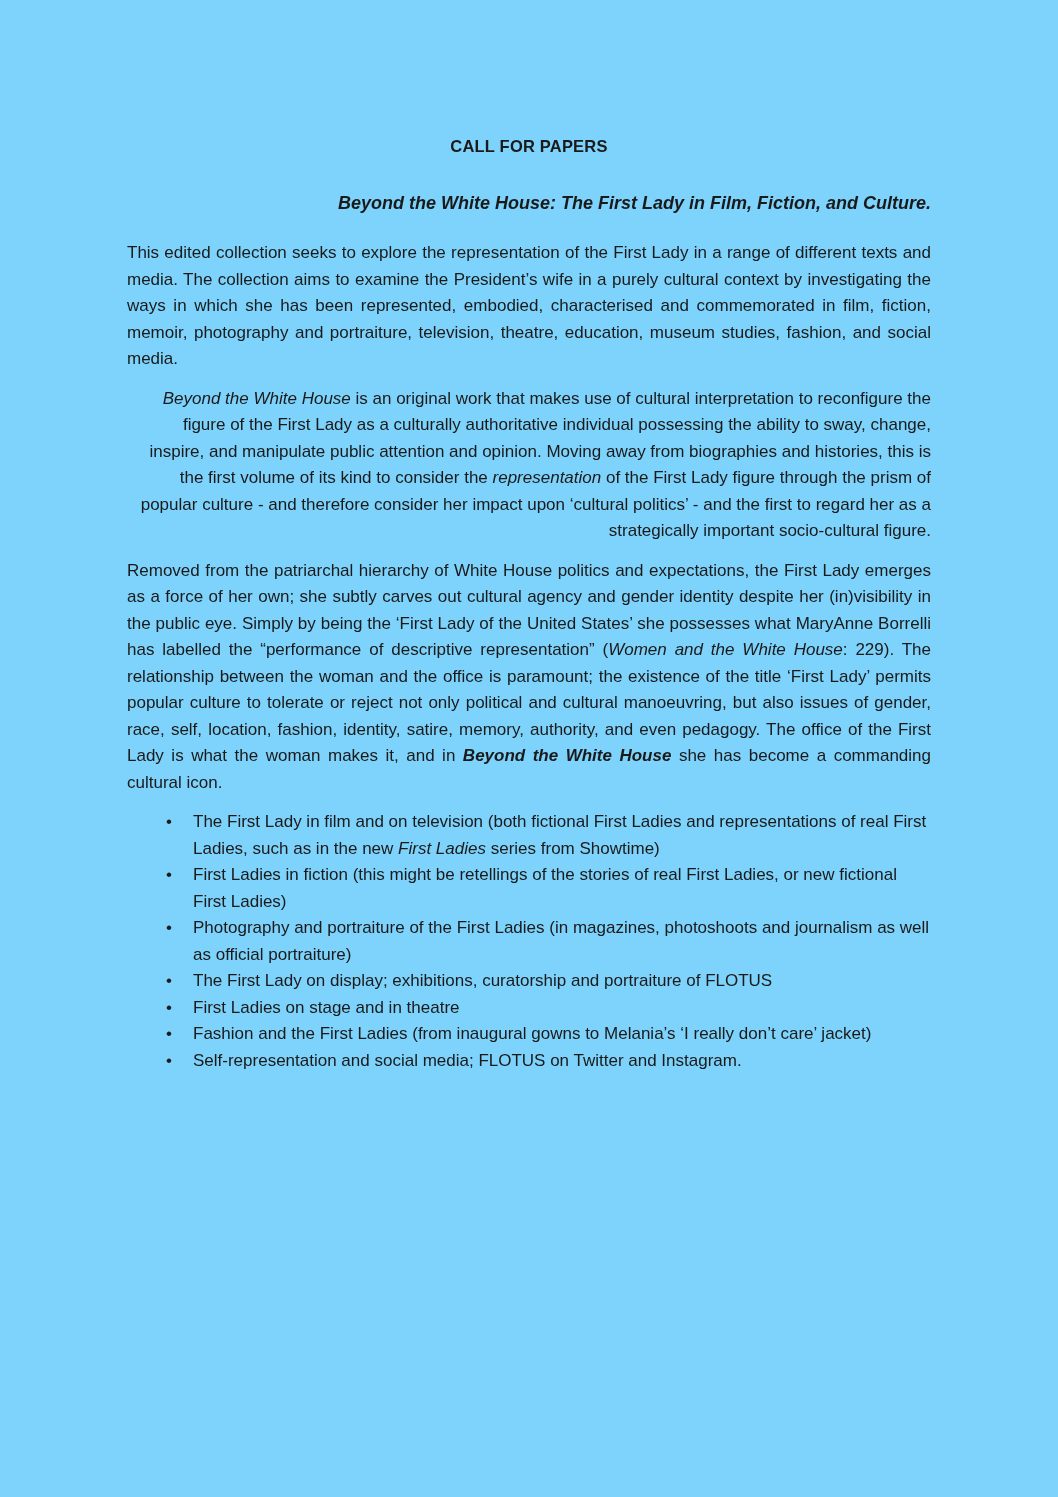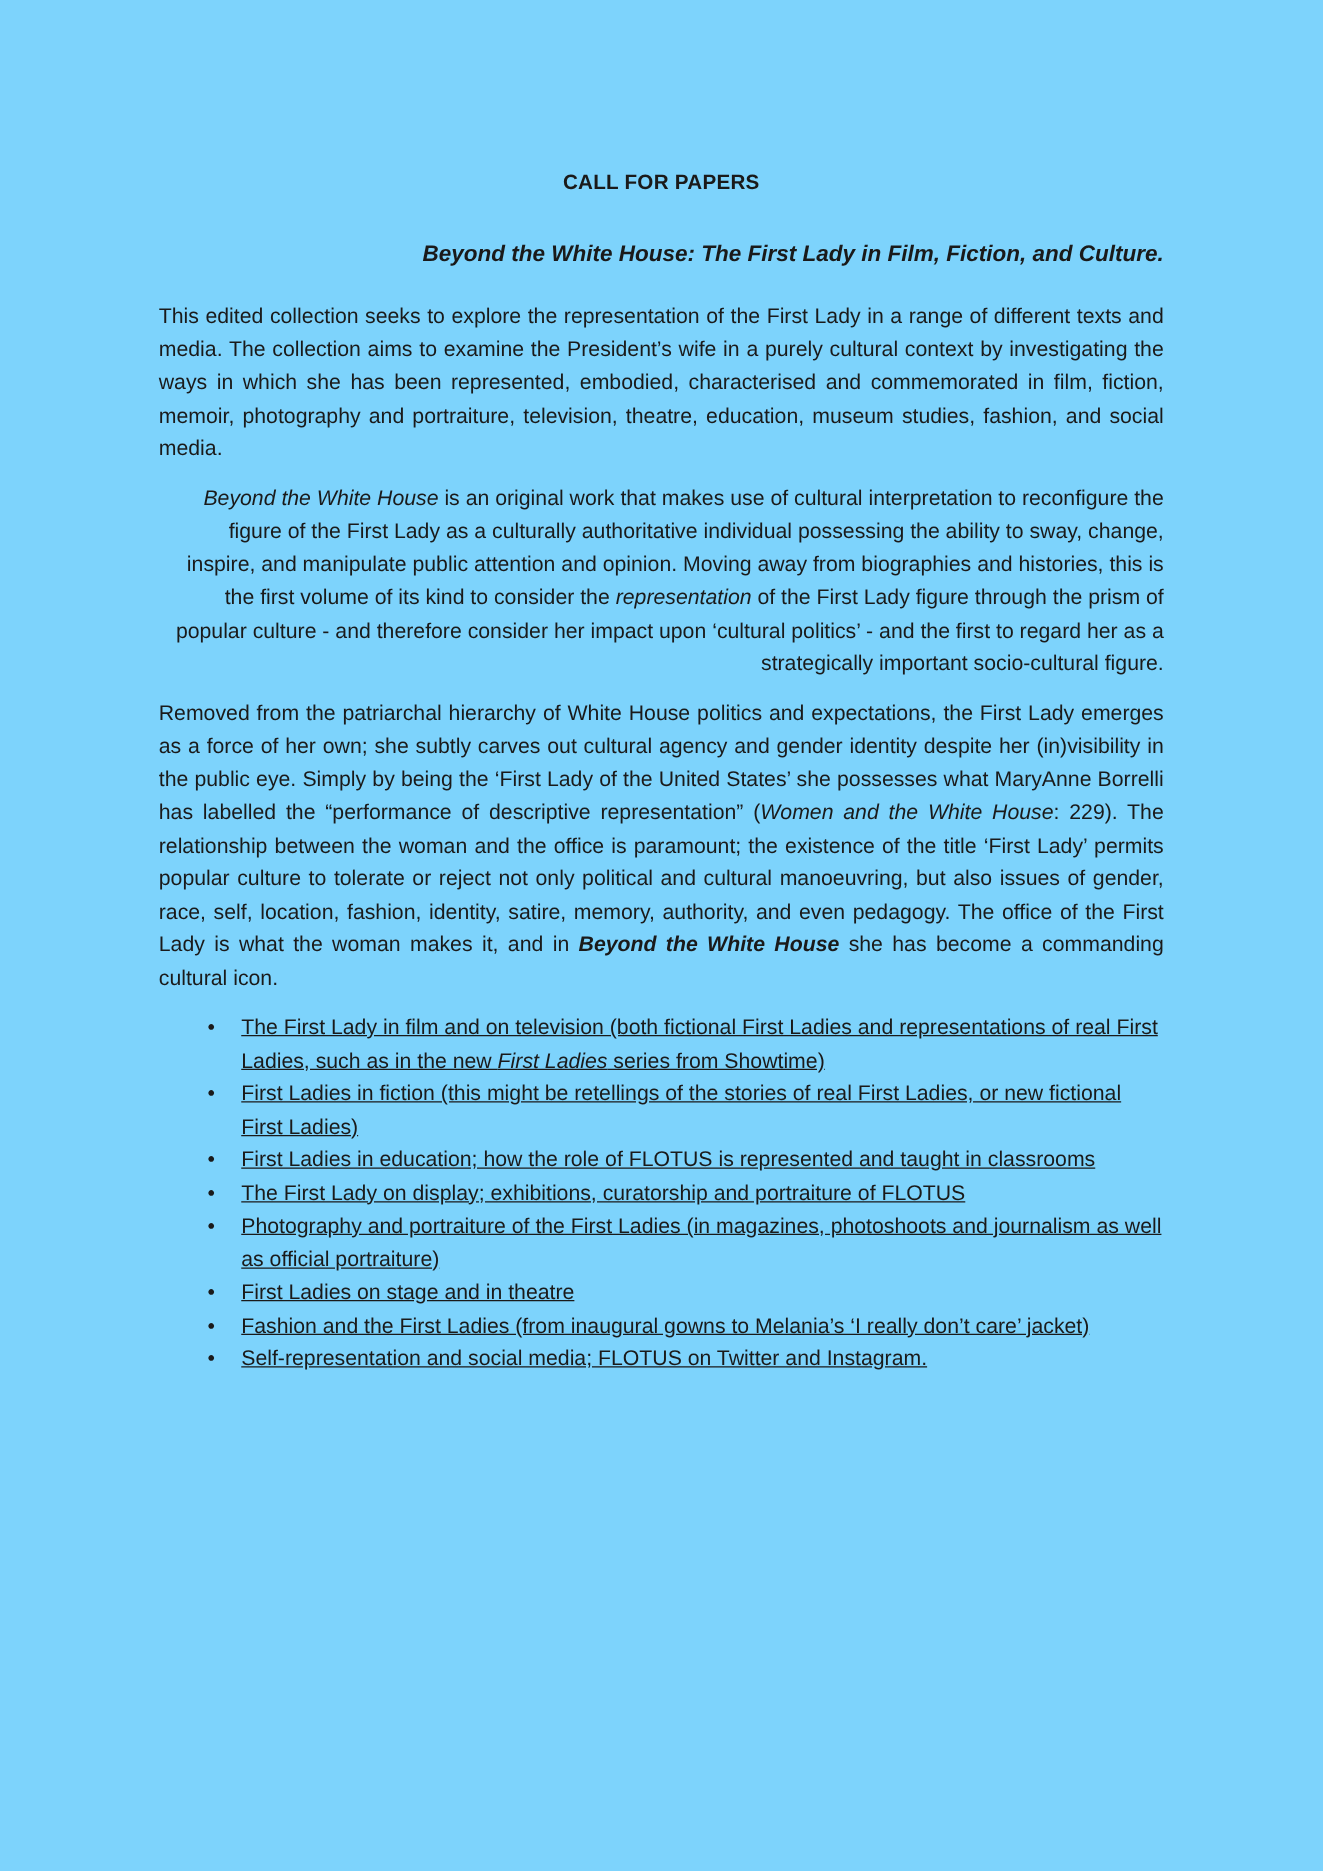--- a/index.html
+++ b/index.html
@@ -37,21 +37,20 @@
   }
   .align-justify { text-align: justify; }
   .align-left { text-align: right; }
   .topics-intro {
     margin-top: 24px;
     margin-bottom: 0;
   }
   .topics {
     list-style: none;
     margin-top: 12px;
-    text-decoration: underline;
   }
   .topics li {
     font-size: 17px;
     line-height: 26.5px;
     padding-left: 66px;
     position: relative;
   }
   .topics li::before {
     content: "\2022";
     position: absolute;
@@ -73,21 +72,20 @@
   <p class="para align-justify"><span>This edited collection seeks to explore the representation of the First Lady in a range of different texts and media. The collection aims to examine the President’s wife in a purely cultural context by investigating the ways in which she has been represented, embodied, characterised and commemorated in film, fiction, memoir, photography and portraiture, television, theatre, education, museum studies, fashion, and social media.</span></p>
 
   <p class="para align-left"><span class="italic">Beyond the White House</span><span> is an original work that makes use of cultural interpretation to reconfigure the figure of the First Lady as a culturally authoritative individual possessing the ability to sway, change, inspire, and manipulate public attention and opinion. Moving away from biographies and histories, this is the first volume of its kind to consider the </span><span class="italic">representation</span><span> of the First Lady figure through the prism of popular culture - and therefore consider her impact upon ‘cultural politics’ - and the first to regard her as a strategically important socio-cultural figure.</span></p>
 
   <p class="para align-justify"><span>Removed from the patriarchal hierarchy of White House politics and expectations, the First Lady emerges as a force of her own; she subtly carves out cultural agency and gender identity despite her (in)visibility in the public eye. Simply by being the ‘First Lady of the United States’ she possesses what MaryAnne Borrelli has labelled the “performance of descriptive representation” (</span><span class="italic">Women and the White House</span><span>: 229). The relationship between the woman and the office is paramount; the existence of the title ‘First Lady’ permits popular culture to tolerate or reject not only political and cultural manoeuvring, but also issues of gender, race, self, location, fashion, identity, satire, memory, authority, and even pedagogy. The office of the First Lady is what the woman makes it, and in </span><span class="bold-italic">Beyond the White House</span><span> she has become a commanding cultural icon.</span></p>
 
 
   <ul class="topics">
     <li><span>The First Lady in film and on television (both fictional First Ladies and representations of real First Ladies, such as in the new </span><span class="italic">First Ladies</span><span> series from Showtime)</span></li>
     <li><span>First Ladies in fiction (this might be retellings of the stories of real First Ladies, or new fictional First Ladies)</span></li>
-    <li><span>First Ladies in education; how the role of FLOTUS is represented and taught in classrooms</span></li>
+    <li><span>Photography and portraiture of the First Ladies (in magazines, photoshoots and journalism as well as official portraiture)</span></li>
     <li><span>The First Lady on display; exhibitions, curatorship and portraiture of FLOTUS</span></li>
-    <li><span>Photography and portraiture of the First Ladies (in magazines, photoshoots and journalism as well as official portraiture)</span></li>
     <li><span>First Ladies on stage and in theatre</span></li>
     <li><span>Fashion and the First Ladies (from inaugural gowns to Melania’s ‘I really don’t care’ jacket)</span></li>
     <li><span>Self-representation and social media; FLOTUS on Twitter and Instagram.</span></li>
   </ul>
 
 </div>
 
 </body></html>

